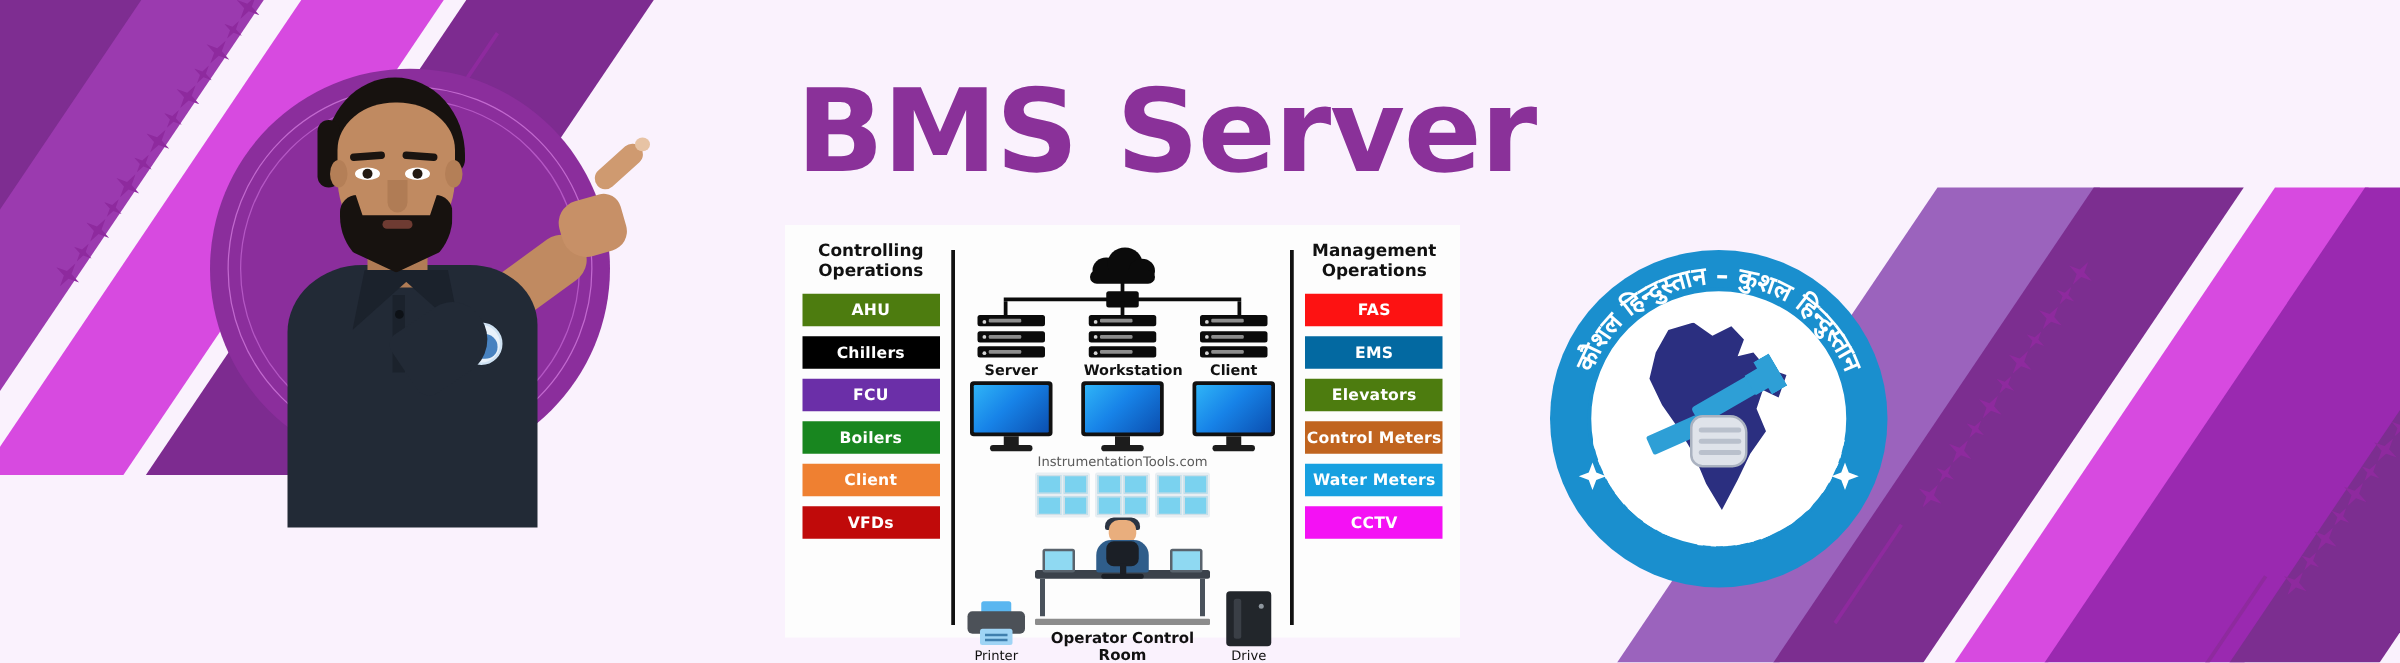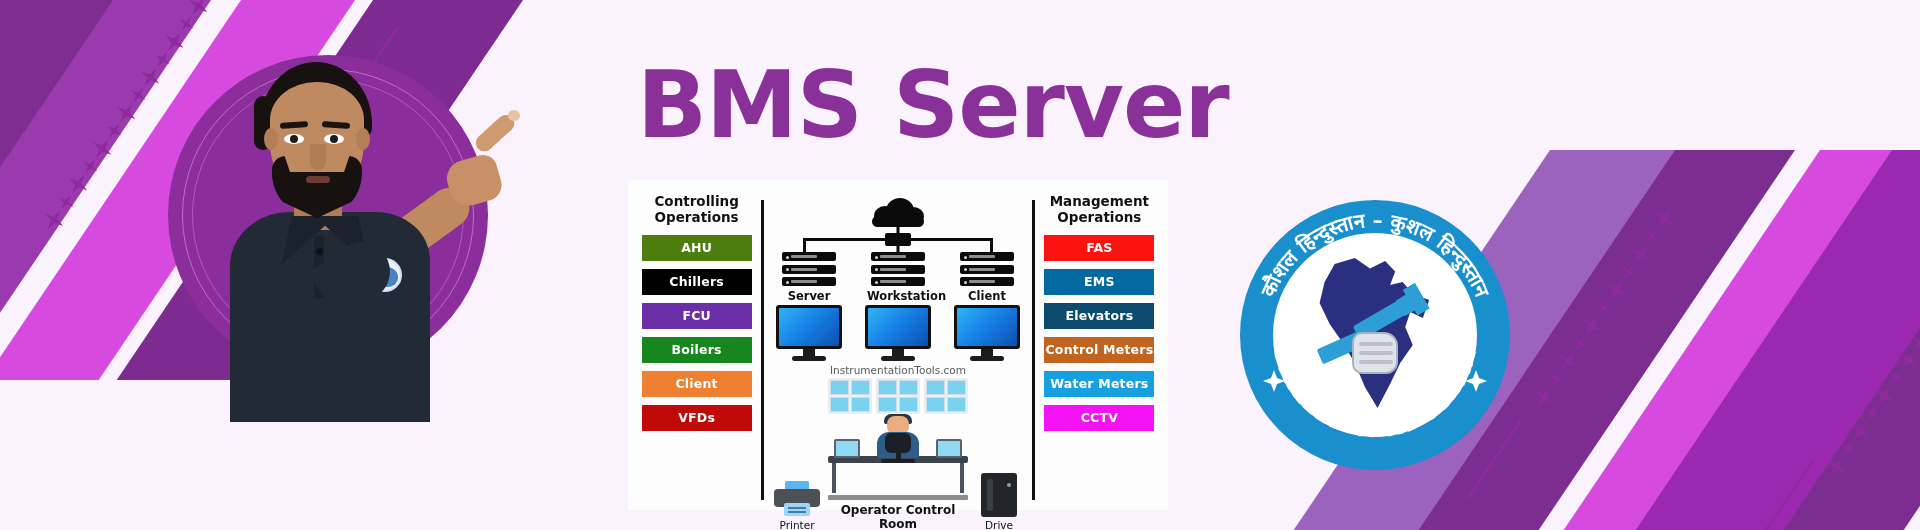--- a/index.html
+++ b/index.html
@@ -604,21 +604,21 @@
       <div class="col-head">
         <div>Management</div>
         <div>Operations</div>
       </div>
       <div class="chip" style="background: rgb(253, 18, 18);">
           <span>FAS</span>
         </div>
       <div class="chip" style="background: #0369a1;">
           <span>EMS</span>
         </div>
-      <div class="chip" style="background: #0c4a6e;">
+      <div class="chip" style="background: #4d7c0f;">
           <span>Elevators</span>
         </div>
       <div class="chip" style="background: rgb(192, 100, 31);">
           <span>Control Meters</span>
         </div>
       <div class="chip" style="background: rgb(23, 160, 224);">
           <span>Water Meters</span>
         </div>
       <div class="chip" style="background: rgb(244, 17, 244);">
           <span>CCTV</span>

